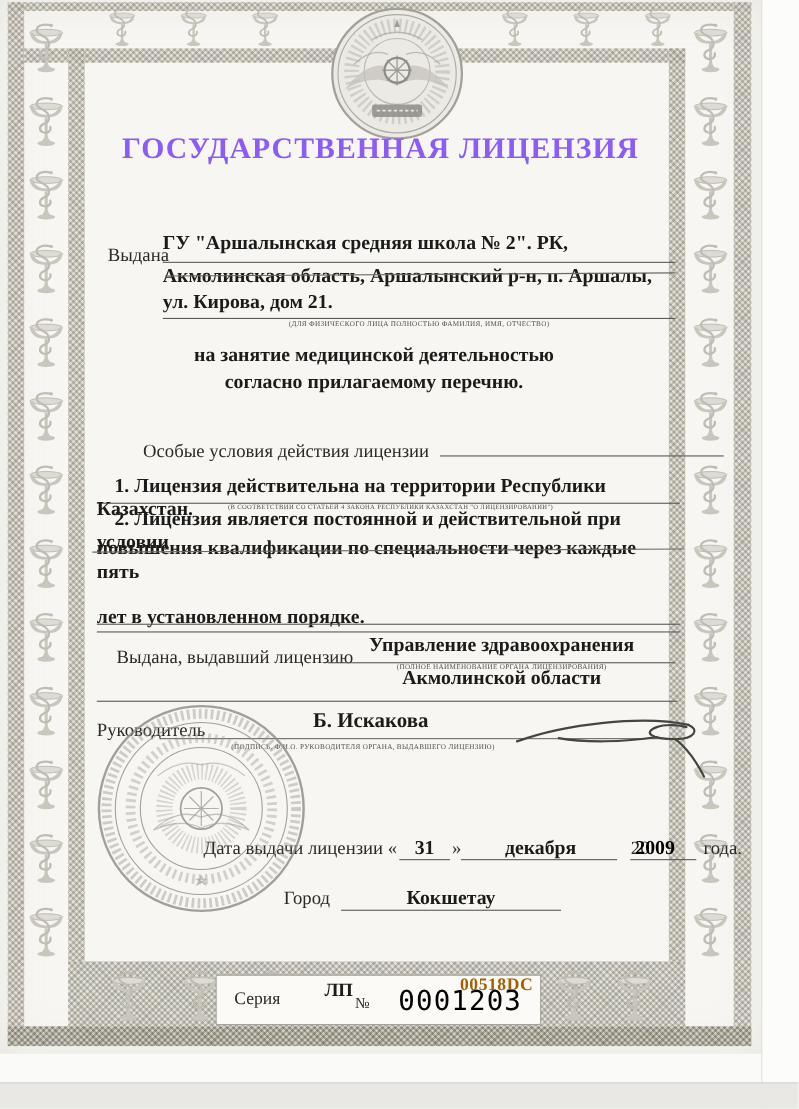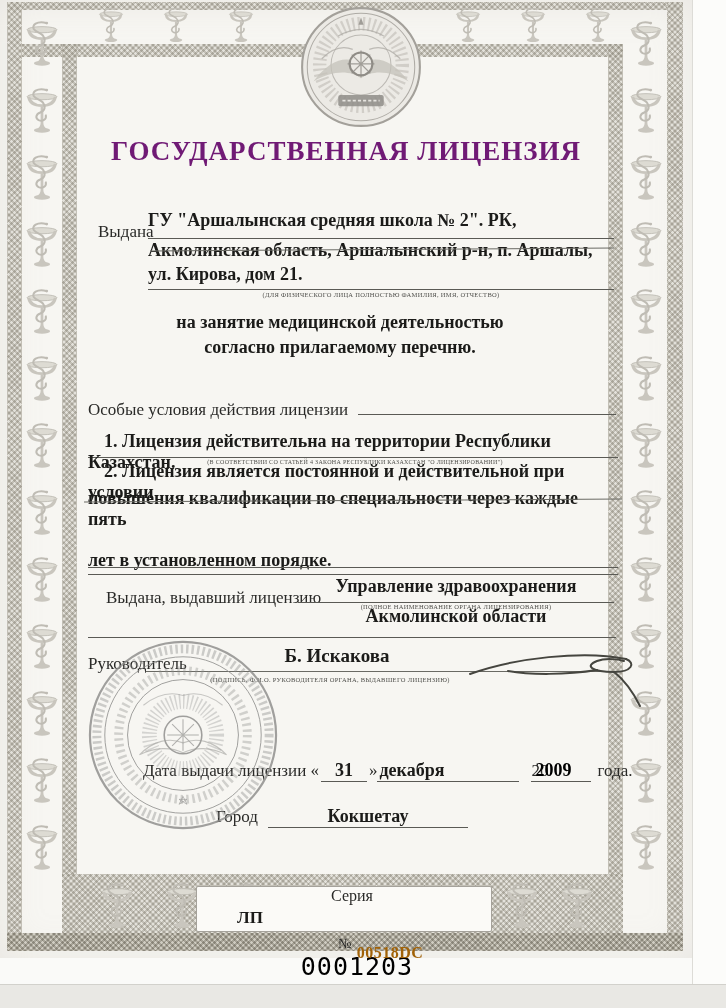--- a/index.html
+++ b/index.html
@@ -27,37 +27,37 @@
   .inner-left{left:62px;top:44px;width:15px;height:832px;}
   .inner-right{left:608px;top:44px;width:15px;height:832px;}
   .bottom-zone{left:62px;top:874px;width:561px;height:76px;}
   .bottom-band{left:7px;top:933px;width:676px;height:18px;z-index:3;}
 
   .deco-layer{position:absolute;inset:0;z-index:2;}
   .deco-layer svg{position:absolute;}
 
   .content{position:absolute;inset:0;z-index:5;color:#1d1d1b;}
   .abs{position:absolute;}
-  .title{left:60px;top:136px;width:572px;text-align:center;font-size:27px;font-weight:bold;letter-spacing:1px;color:#701a75;}
+  .title{left:60px;top:120px;width:572px;text-align:center;font-size:27px;font-weight:bold;letter-spacing:1px;color:#8b5cf6;}
   .lbl{font-size:17px;color:#2a2a28;}
   .fill{font-weight:bold;font-size:18px;color:#1b1b19;}
   .cap{font-size:6.5px;letter-spacing:.3px;color:#4e4e4a;text-align:center;white-space:nowrap;}
   .rule{border-bottom:1.3px solid #5a5a55;}
   .ruleline{position:absolute;height:0;border-top:1.2px solid #6a6a64;z-index:4;}
 
   .vy-line{left:148px;width:466px;}
   .center-txt{text-align:center;}
-  .flexrow{display:flex;align-items:baseline;}
+  .flexrow{display:flex;align-items:baseline;margin-left:42px;}
   .grow-rule{flex:1;border-bottom:1.3px solid #5a5a55;height:20px;}
 
   .seg{display:inline-block;border-bottom:1.3px solid #5a5a55;text-align:center;}
   .year-seg{position:relative;display:inline-block;width:60px;border-bottom:1.3px solid #5a5a55;}
   .year-over{position:absolute;left:4px;top:-1px;font-weight:bold;font-size:18px;color:#000000;}
 
-  .series-box{position:absolute;left:196px;top:886px;width:294px;height:44px;background:#fbfaf7;border:1px solid #a5a29b;border-radius:2px;z-index:6;display:flex;align-items:baseline;flex-direction:column;}
+  .series-box{position:absolute;left:196px;top:886px;width:294px;height:44px;background:#fbfaf7;border:1px solid #a5a29b;border-radius:2px;z-index:6;display:flex;align-items:baseline;}
   .series-num{font-family:"DejaVu Sans Mono", monospace;font-size:25px;letter-spacing:1px;color:#45454
 2;}
   .series-over{position:absolute;font-weight:bold;font-size:16px;color:#a16207;letter-spacing:.5px;}
 
   .stamp{position:absolute;left:84px;top:636px;z-index:7;opacity:.82;}
   .signature{position:absolute;left:466px;top:644px;z-index:7;}
   .emblem{position:absolute;left:299px;top:5px;z-index:4;}
 </style>
 </head>
 <body>
@@ -425,21 +425,21 @@
 
     <div class="abs lbl" style="left:88px;top:654px;z-index:6;">Руководитель</div>
     <div class="abs fill center-txt" style="left:237px;top:645px;width:200px;font-size:19px;">Б. Искакова</div>
     <div class="ruleline" style="left:146px;top:671px;width:470px;"></div>
     <div class="abs cap" style="left:196px;top:676px;width:268px;">(ПОДПИСЬ, Ф.И.О. РУКОВОДИТЕЛЯ ОРГАНА, ВЫДАВШЕГО ЛИЦЕНЗИЮ)</div>
 
     <div class="abs flexrow" style="left:143px;top:760px;z-index:6;">
       <span class="lbl">Дата выдачи лицензии «</span>
       <span class="seg fill" style="min-width:46px;margin:0 2px;">31</span>
       <span class="lbl">»</span>
-      <span class="seg fill" style="min-width:140px;text-align:left;padding-left:2px;">декабря</span>
+      <span class="seg fill" style="min-width:140px;text-align:center;padding-left:2px;">декабря</span>
       <span class="year-seg" style="margin-left:12px;">
         <span class="lbl">20</span>
         <span class="year-over">2009</span>
       </span>
       <span class="lbl" style="margin-left:6px;">года.</span>
     </div>
 
     <div class="abs flexrow" style="left:216px;top:806px;">
       <span class="lbl">Город</span>
       <span class="seg fill" style="min-width:200px;margin-left:10px;">Кокшетау</span>

